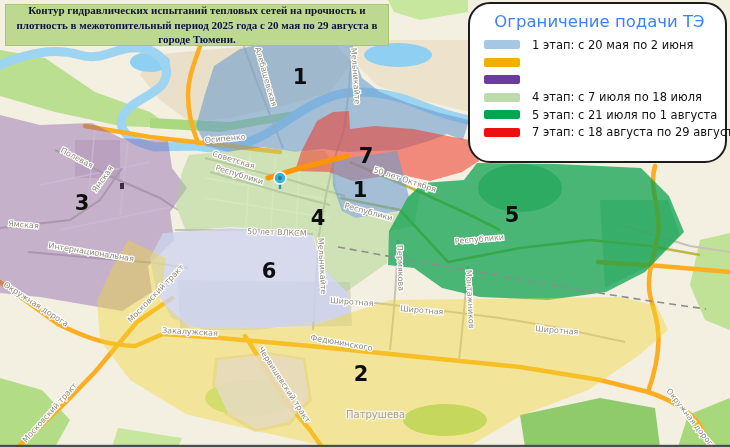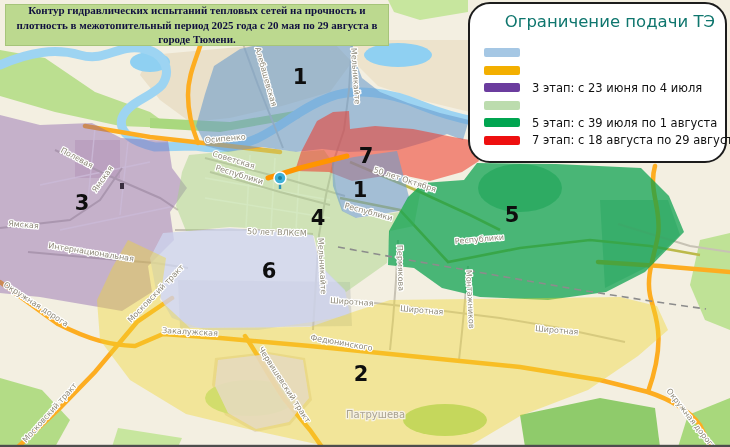--- a/index.html
+++ b/index.html
@@ -11,21 +11,21 @@
   .street-big{font:10px "DejaVu Sans",sans-serif;fill:#aaa391;stroke:#f6f2e4;stroke-width:2.4px;paint-order:stroke;}
   .znum{font:bold 21px "DejaVu Sans",sans-serif;fill:#0e0e0e;text-anchor:middle;}
   
   .title-box{position:absolute;left:5px;top:4px;width:384px;height:42px;background:#BCD98F;
     border:1px solid #a6c47a;box-sizing:border-box;display:flex;align-items:center;justify-content:center;
     text-align:center;font-family:"Liberation Serif","DejaVu Serif",serif;font-weight:bold;
     font-size:11px;line-height:1.35;color:#10103f;padding:1px 6px;}
   
   .legend{position:absolute;left:468px;top:2px;width:259px;height:161px;background:#ffffff;
     border:2px solid #1c1c1c;border-radius:22px;box-sizing:border-box;padding:6px 10px 6px 14px;}
-  .legend-title{text-align:right;font-size:16.5px;color:#0f766e;margin:2px 0 13px 0;}
+  .legend-title{text-align:center;font-size:16.5px;color:#3b82f6;margin:2px 0 5px 0;}
   .legend-row{display:flex;align-items:center;height:17.5px;}
   .legend-swatch{width:36px;height:9px;margin-right:12px;flex:0 0 auto;}
   .legend-label{font-size:11.5px;color:#111;white-space:nowrap;}
 </style>
 </head>
 <body>
 
 <div class="stage">
 
   <svg class="map-svg" width="730" height="447" viewBox="0 0 730 447" xmlns="http://www.w3.org/2000/svg">
@@ -180,42 +180,43 @@
     <span>Контур гидравлических испытаний тепловых сетей на прочность и плотность в межотопительный период 2025 года с 20 мая по 29 августа в городе Тюмени.</span>
   </div>
 
   <div class="legend">
     <div class="legend-title">Ограничение подачи ТЭ</div>
 
     <div class="legend-row">
       <svg class="legend-swatch" viewBox="0 0 36 9">
           <rect width="36" height="9" rx="2" fill="#A5C7E4"></rect>
         </svg>
+      <span class="legend-label">1 этап: с 20 мая по 2 июня</span>
     </div>
     <div class="legend-row">
       <svg class="legend-swatch" viewBox="0 0 36 9">
           <rect width="36" height="9" rx="2" fill="#F3AF00"></rect>
         </svg>
     </div>
     <div class="legend-row">
       <svg class="legend-swatch" viewBox="0 0 36 9">
           <rect width="36" height="9" rx="2" fill="#6B3C9E"></rect>
         </svg>
-      <span class="legend-label">3 этап: с 23 июня по 4 июля</span>
     </div>
     <div class="legend-row">
       <svg class="legend-swatch" viewBox="0 0 36 9">
           <rect width="36" height="9" rx="2" fill="#BCDCAE"></rect>
         </svg>
+      <span class="legend-label">4 этап: с 7 июля по 18 июля</span>
     </div>
     <div class="legend-row">
       <svg class="legend-swatch" viewBox="0 0 36 9">
           <rect width="36" height="9" rx="2" fill="#00A550"></rect>
         </svg>
-      <span class="legend-label">5 этап: с 39 июля по 1 августа</span>
+      <span class="legend-label">5 этап: с 21 июля по 1 августа</span>
     </div>
     <div class="legend-row">
       <svg class="legend-swatch" viewBox="0 0 36 9">
           <rect width="36" height="9" rx="2" fill="#EE0F0F"></rect>
         </svg>
       <span class="legend-label">7 этап: с 18 августа по 29 августа</span>
     </div>
   </div>
 
 </div>

